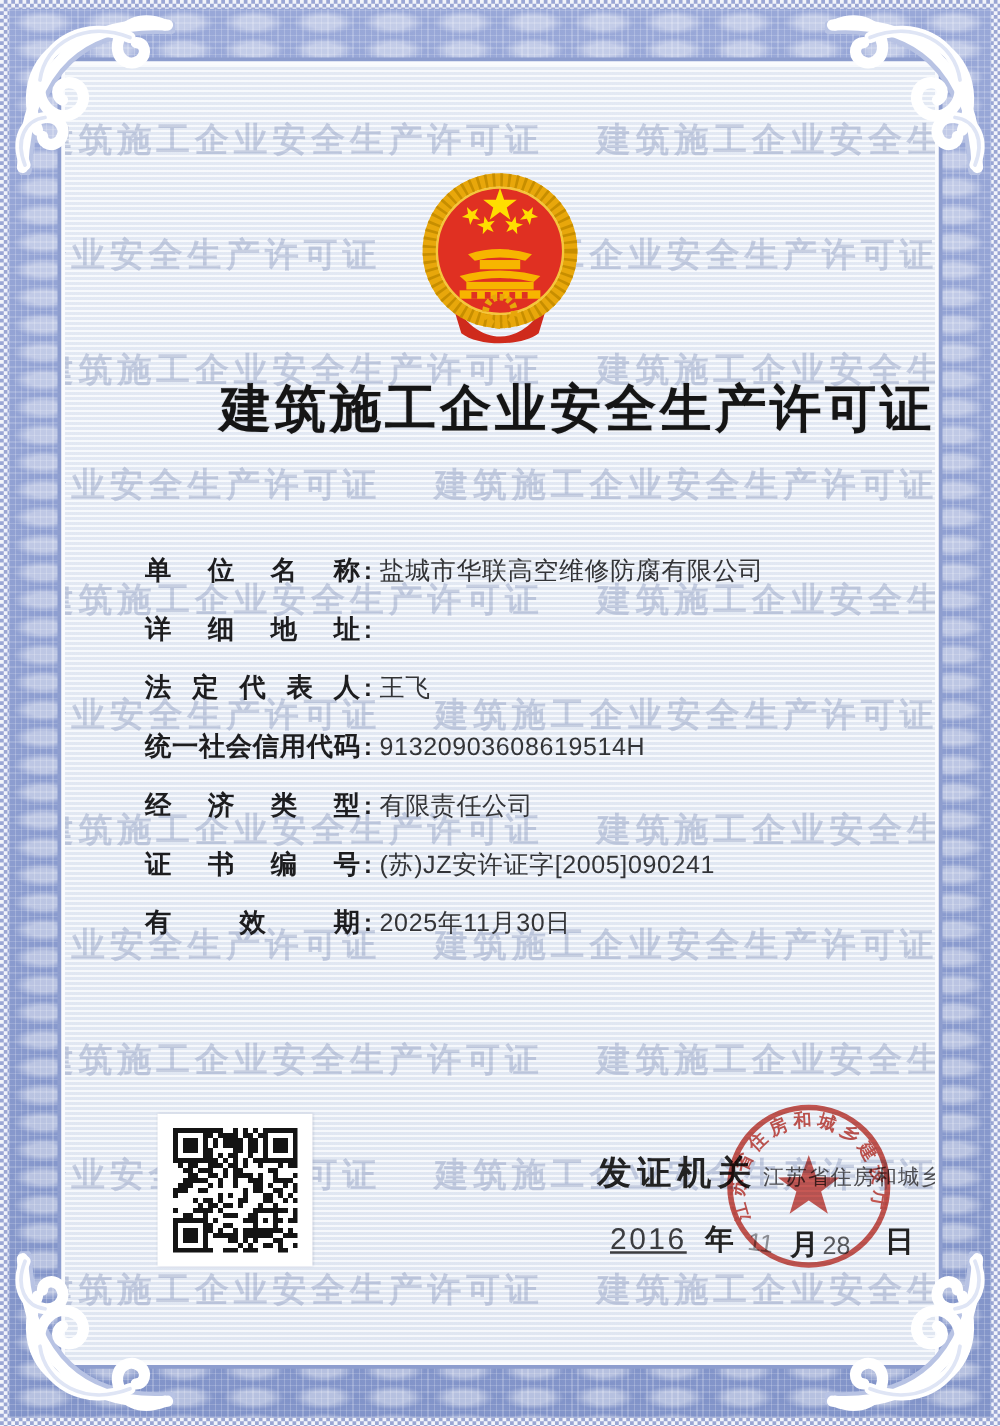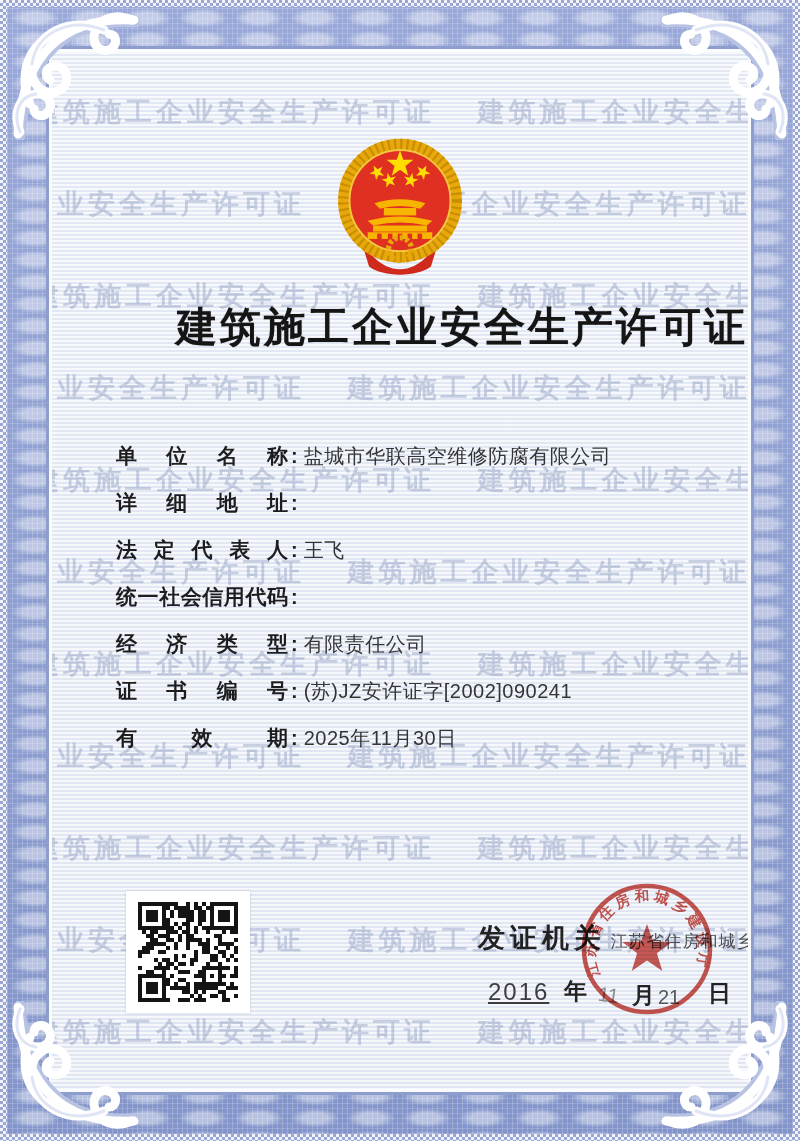--- a/index.html
+++ b/index.html
@@ -165,40 +165,41 @@
             <span>统</span>
             <span>一</span>
             <span>社</span>
             <span>会</span>
             <span>信</span>
             <span>用</span>
             <span>代</span>
             <span>码</span>
           </span>
           <span class="f-colon">:</span>
+          <span class="f-value">91320903608619514H</span>
         </div>
         <div class="field-row">
           <span class="f-label">
             <span>经</span>
             <span>济</span>
             <span>类</span>
             <span>型</span>
           </span>
           <span class="f-colon">:</span>
           <span class="f-value">有限责任公司</span>
         </div>
         <div class="field-row">
           <span class="f-label">
             <span>证</span>
             <span>书</span>
             <span>编</span>
             <span>号</span>
           </span>
           <span class="f-colon">:</span>
-          <span class="f-value">(苏)JZ安许证字[2002]090241</span>
+          <span class="f-value">(苏)JZ安许证字[2005]090241</span>
         </div>
         <div class="field-row">
           <span class="f-label">
             <span>有</span>
             <span>效</span>
             <span>期</span>
           </span>
           <span class="f-colon">:</span>
           <span class="f-value">2025年11月30日</span>
         </div>
@@ -538,21 +539,21 @@
     <div class="issuer-line">
       <span class="issuer-label">发证机关</span>
       <span class="issuer-value">江苏省住房和城乡建设厅</span>
     </div>
 
     <div class="date-line">
       <span class="d d-year">2016</span>
       <span class="d d-yu">年</span>
       <span class="d d-month">11</span>
       <span class="d d-mu">月</span>
-      <span class="d d-day">21</span>
+      <span class="d d-day">28</span>
       <span class="d d-du">日</span>
     </div>
 
     <svg class="seal" viewBox="0 0 142 142">
       <defs>
         <path id="sealArc" d="M 25,99 A 52,52 0 1 1 117,99" fill="none"></path>
       </defs>
       <circle cx="71" cy="71" r="63" fill="none" stroke="#c43a32" stroke-width="4.5" opacity=".95"></circle>
       <path d="M71,46 L77.1,63.6 L95.7,64 L80.9,75.2 L86.3,93 L71,82.4 L55.7,93 L61.1,75.2 L46.3,64 L64.9,63.6 Z" fill="#c43a32" opacity=".92"></path>
       <text font-size="14.5" fill="#c43a32" font-weight="bold" letter-spacing="4" opacity=".95">

